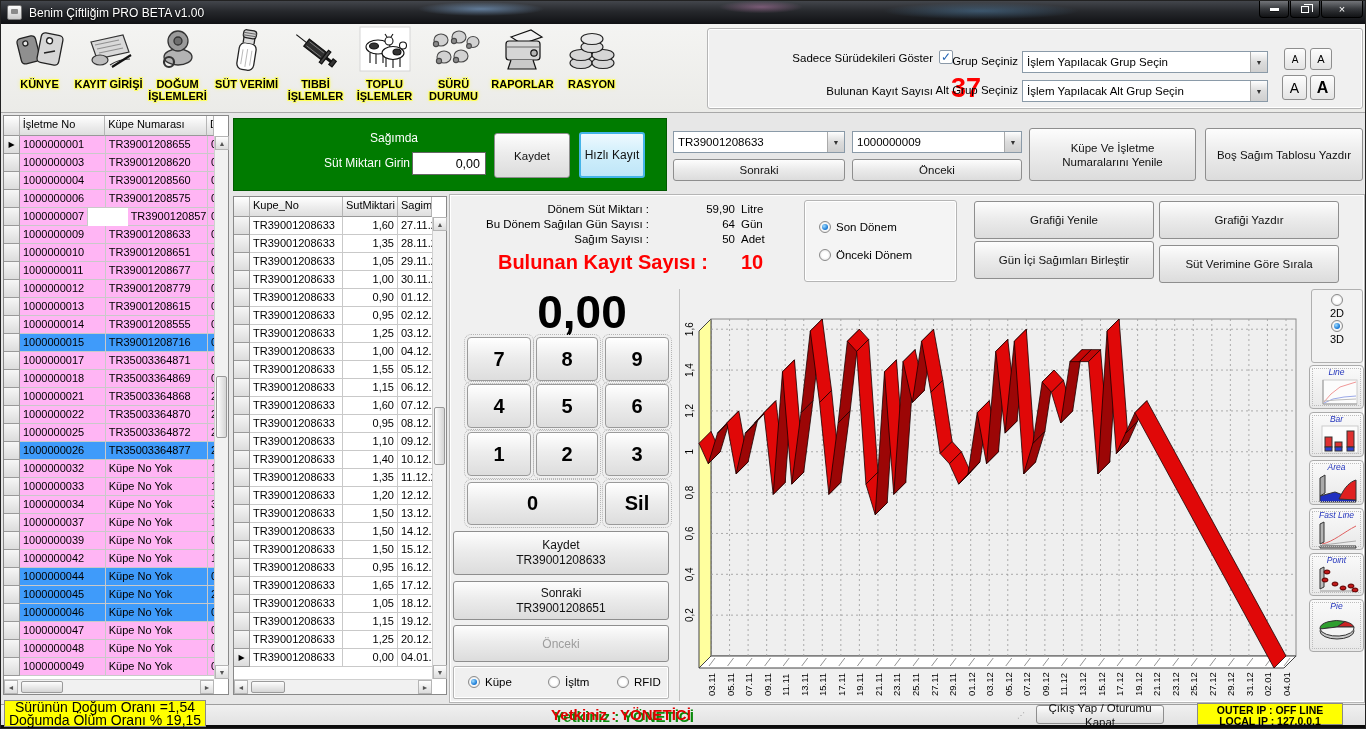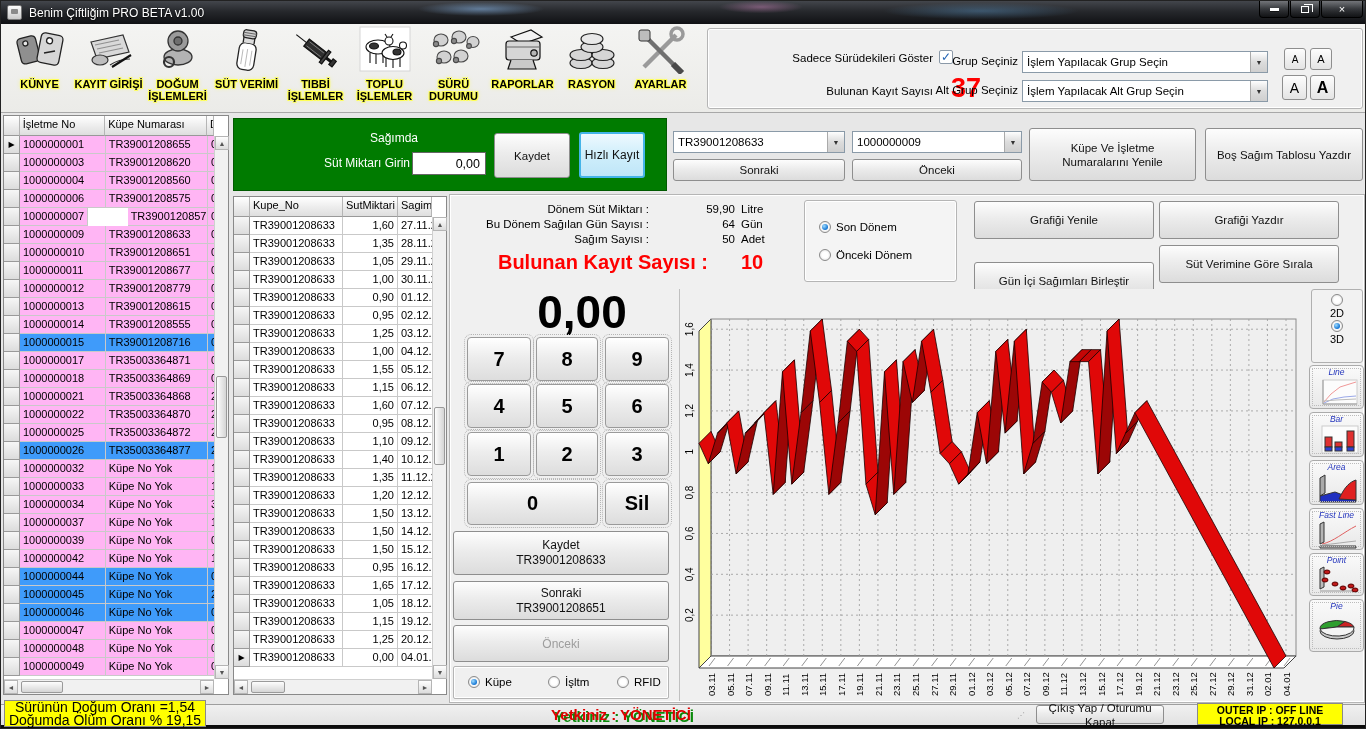--- a/index.html
+++ b/index.html
@@ -234,32 +234,20 @@
               <ellipse cx="15" cy="37" rx="11" ry="5.5"></ellipse>
               <ellipse cx="37" cy="37" rx="11" ry="5.5"></ellipse>
               <ellipse cx="15" cy="29" rx="11" ry="5.5"></ellipse>
               <ellipse cx="37" cy="29" rx="11" ry="5.5"></ellipse>
               <ellipse cx="26" cy="21" rx="11" ry="5.5" fill="#dedede"></ellipse>
               <ellipse cx="26" cy="13" rx="11" ry="5.5" fill="#e8e8e8"></ellipse>
             </g>
           </svg></span>
         <span class="tlabel">RASYON</span>
       </div>
-      <div class="tbtn">
-        <span><svg viewBox="0 0 52 48">
-            <g>
-              <line x1="9" y1="41" x2="41" y2="9" stroke="#9a9a9a" stroke-width="4.5"></line>
-              <circle cx="42" cy="8" r="6" fill="none" stroke="#9a9a9a" stroke-width="3.5"></circle>
-              <line x1="9" y1="9" x2="41" y2="41" stroke="#707070" stroke-width="4.5"></line>
-              <rect x="4" y="4" width="11" height="11" rx="2" fill="#bdbdbd" stroke="#333"></rect>
-              <path d="M38 38 l9 9" stroke="#4a4a4a" stroke-width="6"></path>
-            </g>
-          </svg></span>
-        <span class="tlabel">AYARLAR</span>
-      </div>
     </div>
 
   <div class="groupbox" style="left:706px;top:27px;width:656px;height:81px;">
     <span class="lbl right" style="left:39px;top:23px;width:186px;">Sadece Sürüdekileri Göster</span>
     <span class="checkbox" style="left:231px;top:21px;"><span>✓</span></span>
     <span class="lbl right" style="left:55px;top:56px;width:170px;">Bulunan Kayıt Sayısı</span>
     <span class="lbl rednum" style="left:243px;top:44px;font-size:27px;">37</span>
 
     <span class="lbl right" style="left:196px;top:26px;width:114px;">Grup Seçiniz</span>
     <div class="combo" style="left:314px;top:22px;width:246px;">
@@ -699,21 +687,21 @@
       <span>Son Dönem</span>
     </div>
     <div class="radrow" style="left:14px;top:48px;align-items:flex-end;">
       <span class="radio"></span>
       <span>Önceki Dönem</span>
     </div>
   </div>
 
   <div class="btn" style="left:973px;top:200px;width:180px;height:38px;">Grafiği Yenile</div>
   <div class="btn" style="left:1158px;top:200px;width:180px;height:38px;">Grafiği Yazdır</div>
-  <div class="btn" style="left:973px;top:261px;width:180px;height:38px;">Gün İçi Sağımları Birleştir</div>
+  <div class="btn" style="left:973px;top:240px;width:180px;height:38px;">Gün İçi Sağımları Birleştir</div>
   <div class="btn" style="left:1158px;top:244px;width:180px;height:38px;">Süt Verimine Göre Sırala</div>
 
   <div class="numdisplay">0,00</div>
   <div id="keypad">
       <div class="key" style="left: 466px; top: 336px; width: 64px; height: 44px;">7</div>
       <div class="key" style="left: 535px; top: 336px; width: 62px; height: 44px;">8</div>
       <div class="key" style="left: 604px; top: 336px; width: 64px; height: 44px;">9</div>
       <div class="key" style="left: 466px; top: 383px; width: 64px; height: 44px;">4</div>
       <div class="key" style="left: 535px; top: 383px; width: 62px; height: 44px;">5</div>
       <div class="key" style="left: 604px; top: 383px; width: 64px; height: 44px;">6</div>

